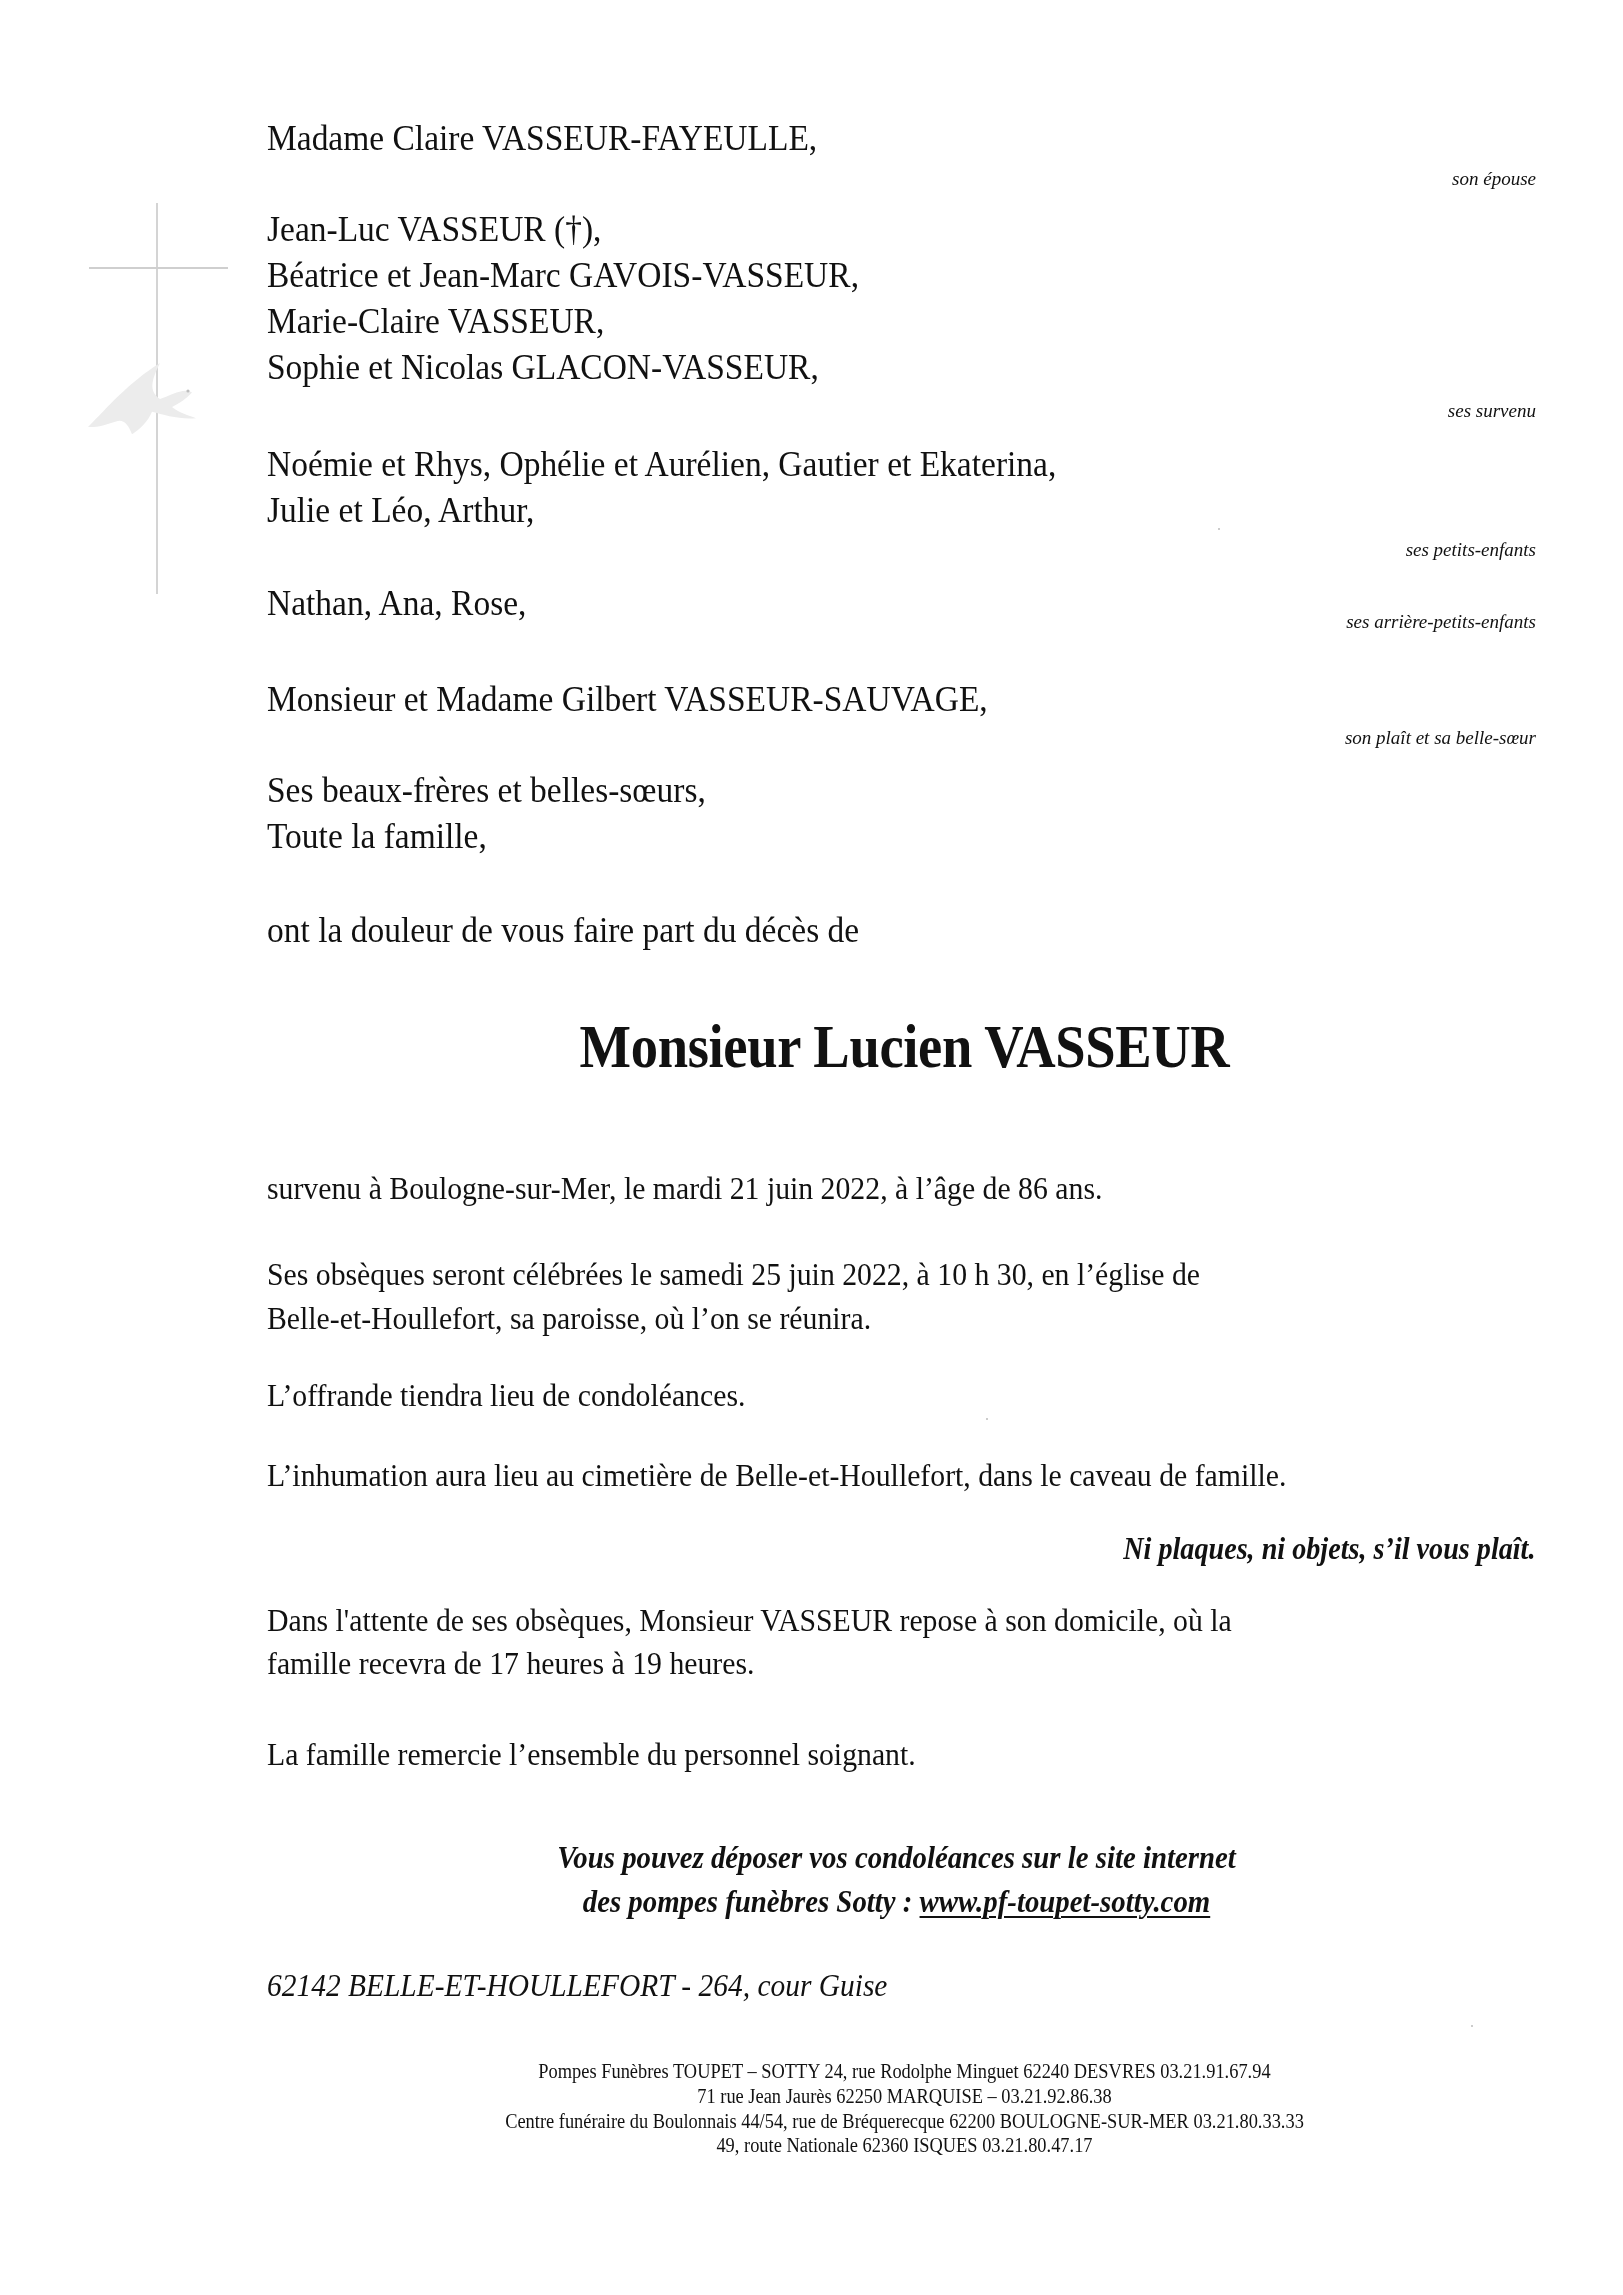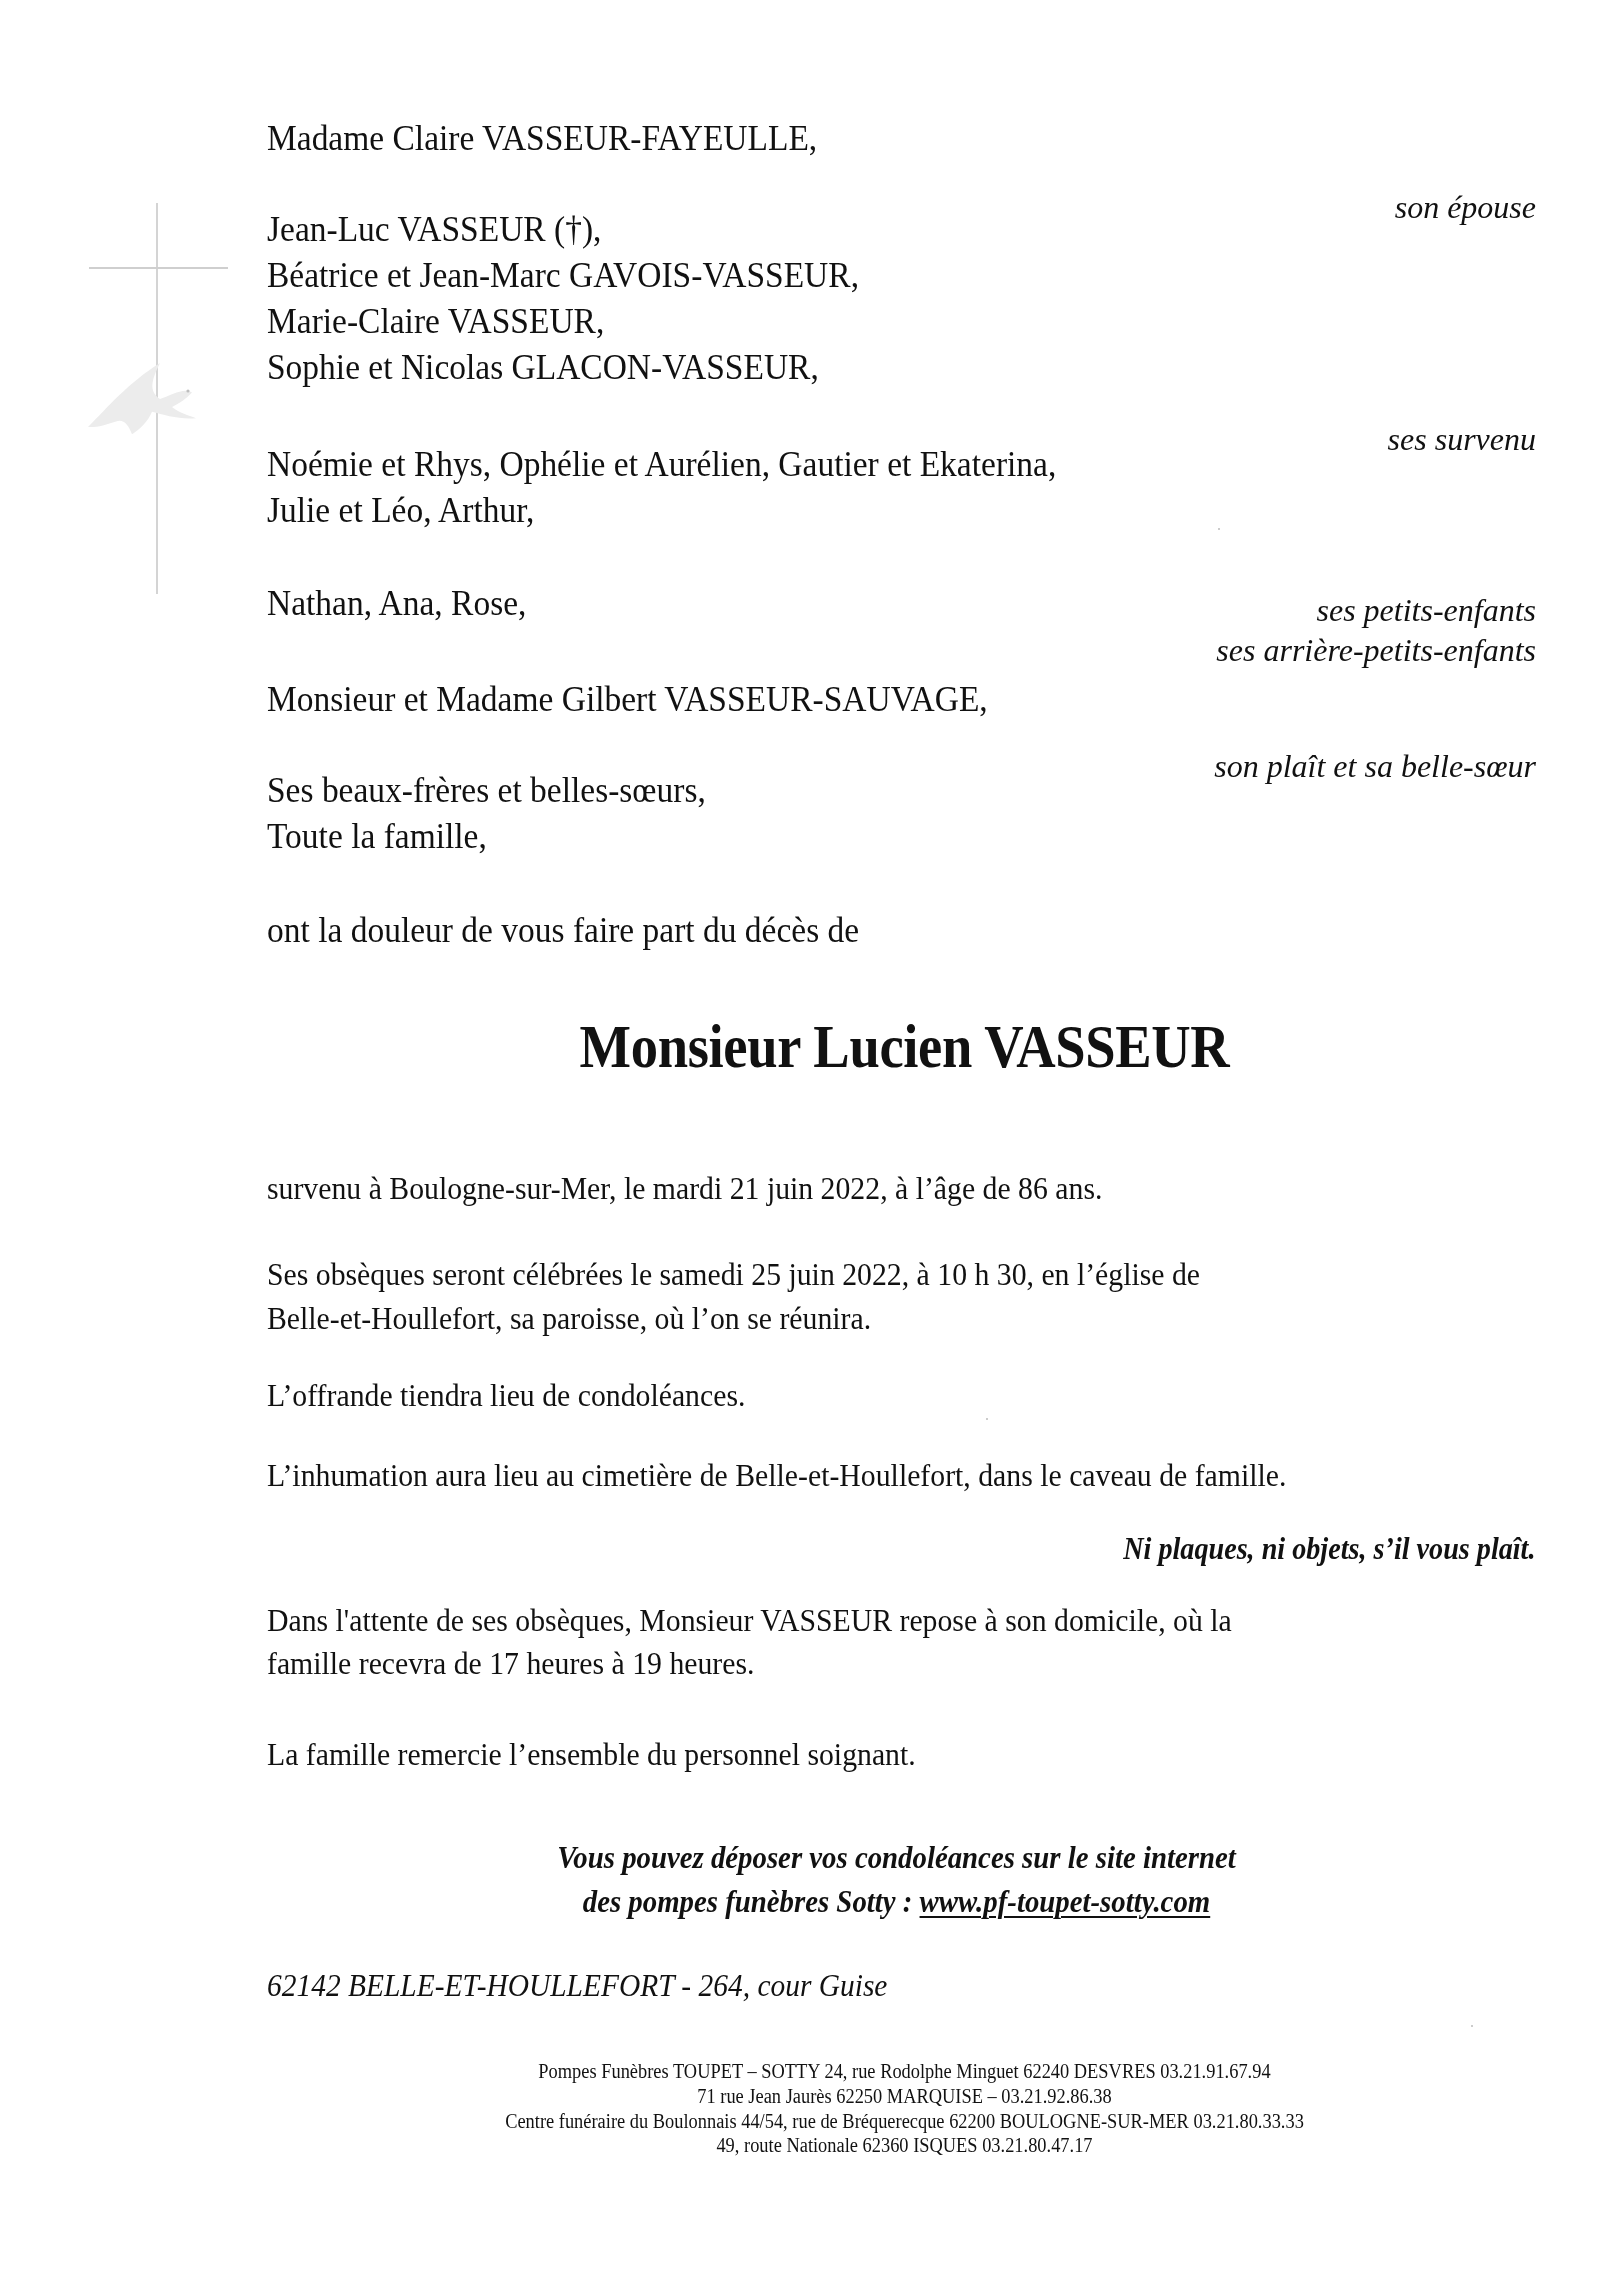--- a/index.html
+++ b/index.html
@@ -1,19 +1,19 @@
 <!DOCTYPE html>
 <html style="font-size:12.8px"><head>
 <meta charset="utf-8">
 <style>
   html, body { margin: 0; padding: 0; background: #ffffff; }
   body { width: 1624px; height: 2295px; position: relative; overflow: hidden; color: #111; }
   .abs { position: absolute; white-space: nowrap; }
   .fam { font-family: "Liberation Serif", "DejaVu Serif", serif; font-size: 36px; left: 267px; line-height: 1; transform: scaleX(0.93); transform-origin: left center; }
-  .rel { font-family: "Liberation Serif", "DejaVu Serif", serif; font-style: italic; font-size: 32px; right: 88px; line-height: 1; text-align: right; margin-top: 22px; }
+  .rel { font-family: "Liberation Serif", "DejaVu Serif", serif; font-style: italic; font-size: 19px; right: 88px; line-height: 1; text-align: right; }
   .title { font-family: "Liberation Serif", serif; font-weight: bold; font-size: 62px; left: 0; width: 1809px; text-align: center; top: 1011px; transform: scaleX(0.88); transform-origin: center; letter-spacing: -0.4px; }
   .body { font-family: "Liberation Serif", serif; font-size: 32px; left: 267px; line-height: 1; transform: scaleX(0.93); transform-origin: left center; }
   .note { font-family: "Liberation Serif", serif; font-style: italic; font-weight: bold; font-size: 32px; line-height: 1; }
   .center { left: 0; width: 1793px; text-align: center; transform: scaleX(0.9); transform-origin: center; }
   .addr { font-family: "Liberation Serif", serif; font-style: italic; font-size: 32px; left: 267px; top: 1969px; line-height: 1; transform: scaleX(0.92); transform-origin: left center; }
   .foot { font-family: "Liberation Serif", serif; font-size: 20px; left: 0; width: 1809px; text-align: center; line-height: 1; transform: scaleX(0.92); transform-origin: center; }
   .link { text-decoration: underline; text-decoration-thickness: 2.4px; text-underline-offset: 4px; color: #111; }
   .cross-v { position: absolute; left: 156px; top: 203px; width: 2.4px; height: 391px; background: #d4d4d4; }
   .cross-h { position: absolute; left: 89px; top: 267px; width: 139px; height: 2.4px; background: #cfcfcf; }
   .dove { position: absolute; left: 84px; top: 351px; width: 120px; height: 88px; }
@@ -37,21 +37,21 @@
 <div class="abs fam" style="top:446px">Noémie et Rhys, Ophélie et Aurélien, Gautier et Ekaterina,</div>
 <div class="abs fam" style="top:492px">Julie et Léo, Arthur,</div>
 <div class="abs fam" style="top:585px">Nathan, Ana, Rose,</div>
 <div class="abs fam" style="top:681px">Monsieur et Madame Gilbert VASSEUR-SAUVAGE,</div>
 <div class="abs fam" style="top:772px">Ses beaux-frères et belles-sœurs,</div>
 <div class="abs fam" style="top:818px">Toute la famille,</div>
 <div class="abs fam" style="top:912px">ont la douleur de vous faire part du décès de</div>
 
 <div class="abs rel" style="top:169px">son épouse</div>
 <div class="abs rel" style="top:401px">ses survenu</div>
-<div class="abs rel" style="top:572px">ses petits-enfants</div>
+<div class="abs rel" style="top:540px">ses petits-enfants</div>
 <div class="abs rel" style="top:612px">ses arrière-petits-enfants</div>
 <div class="abs rel" style="top:728px">son plaît et sa belle-sœur</div>
 
 <div class="abs title">Monsieur Lucien VASSEUR</div>
 
 <div class="abs body" style="top:1172px">survenu à Boulogne-sur-Mer, le mardi 21 juin 2022, à l’âge de 86 ans.</div>
 <div class="abs body" style="top:1258px">Ses obsèques seront célébrées le samedi 25 juin 2022, à 10 h 30, en l’église de</div>
 <div class="abs body" style="top:1302px">Belle-et-Houllefort, sa paroisse, où l’on se réunira.</div>
 <div class="abs body" style="top:1379px">L’offrande tiendra lieu de condoléances.</div>
 <div class="abs body" style="top:1459px">L’inhumation aura lieu au cimetière de Belle-et-Houllefort, dans le caveau de famille.</div>

